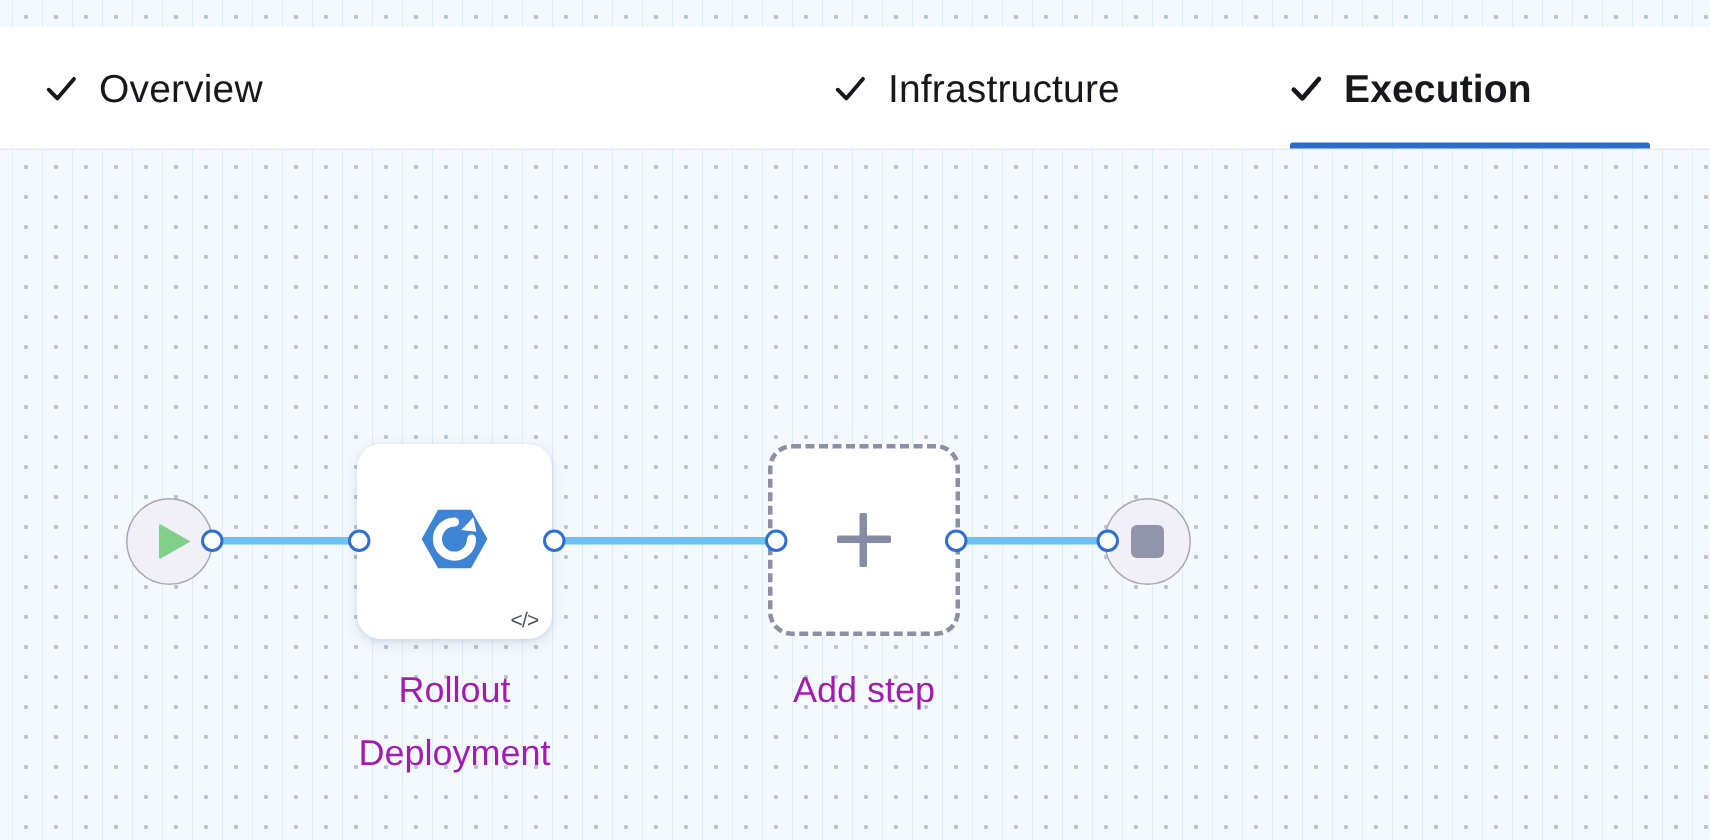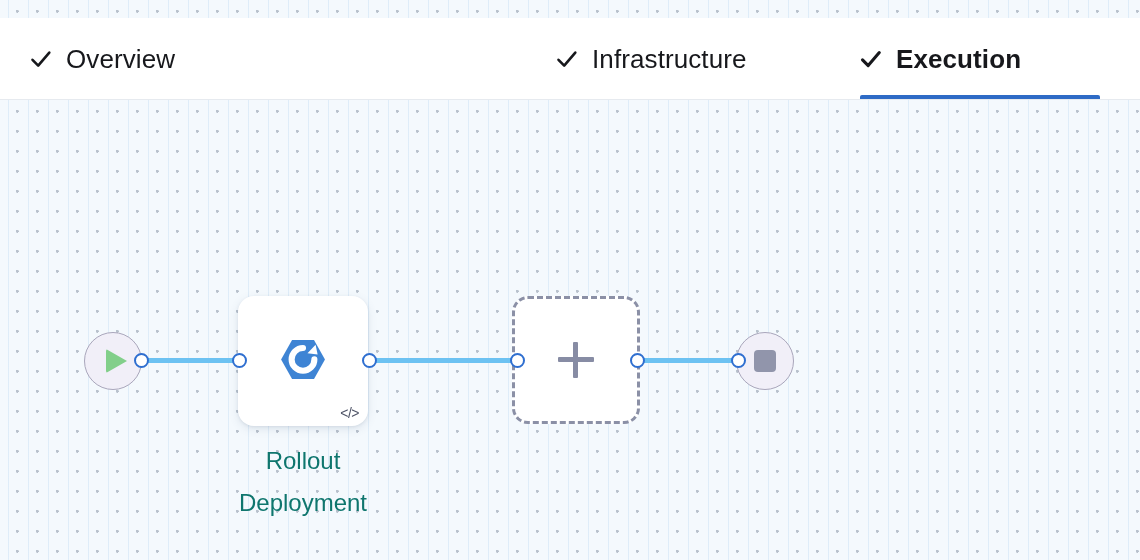--- a/index.html
+++ b/index.html
@@ -216,21 +216,21 @@
   }
   .plus::before { left: 0; top: 15px; width: 36px; height: 5px; }
   .plus::after  { top: 0; left: 15px; height: 36px; width: 5px; }
 
   
   .node-label {
     position: absolute;
     text-align: center;
     font-size: 24px;
     line-height: 42px;
-    color: #0f766e;
+    color: #a21caf;
     white-space: pre-line;
     user-select: none;
   }
   #label-rollout { left: 163px; top: 340px; width: 280px; }
   #label-addstep { left: 456px; top: 340px; width: 240px; }
 
   
   .edges {
     position: absolute;
     left: 0; top: 0;
@@ -341,15 +341,16 @@
 
     <div class="port" style="left:134px; top:253px;"></div>
     <div class="port" style="left:232px; top:253px;"></div>
     <div class="port" style="left:362px; top:253px;"></div>
     <div class="port" style="left:510px; top:253px;"></div>
     <div class="port" style="left:630px; top:253px;"></div>
     <div class="port" style="left:731px; top:253px;"></div>
 
     <div class="node-label" id="label-rollout">Rollout
 Deployment</div>
+    <div class="node-label" id="label-addstep">Add step</div>
 
   </div>
 </div>
 
 </body></html>

